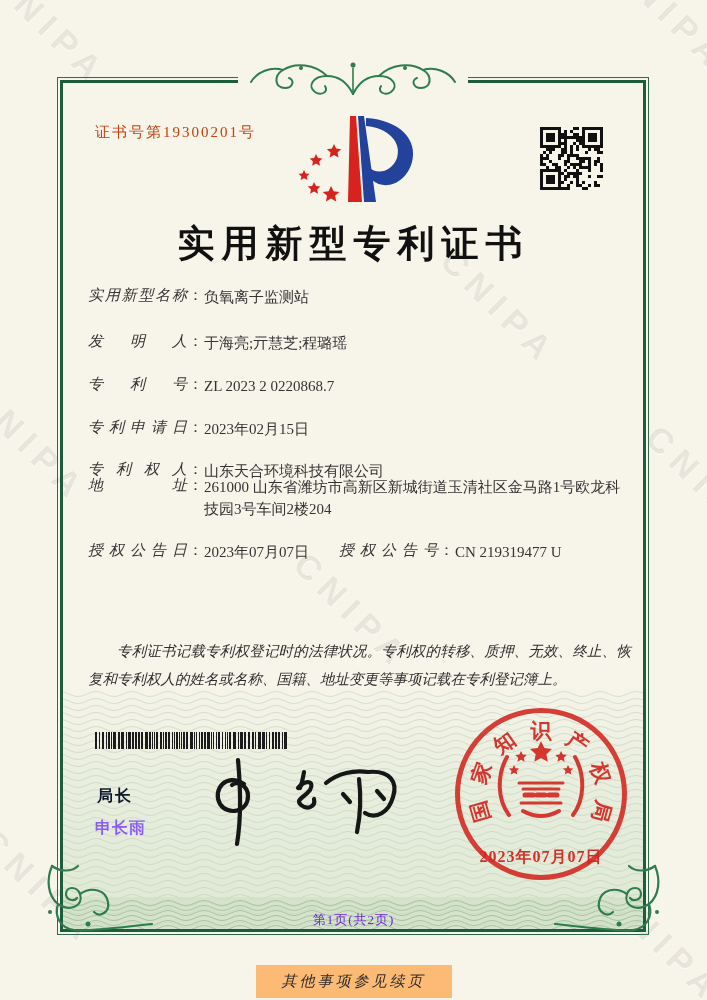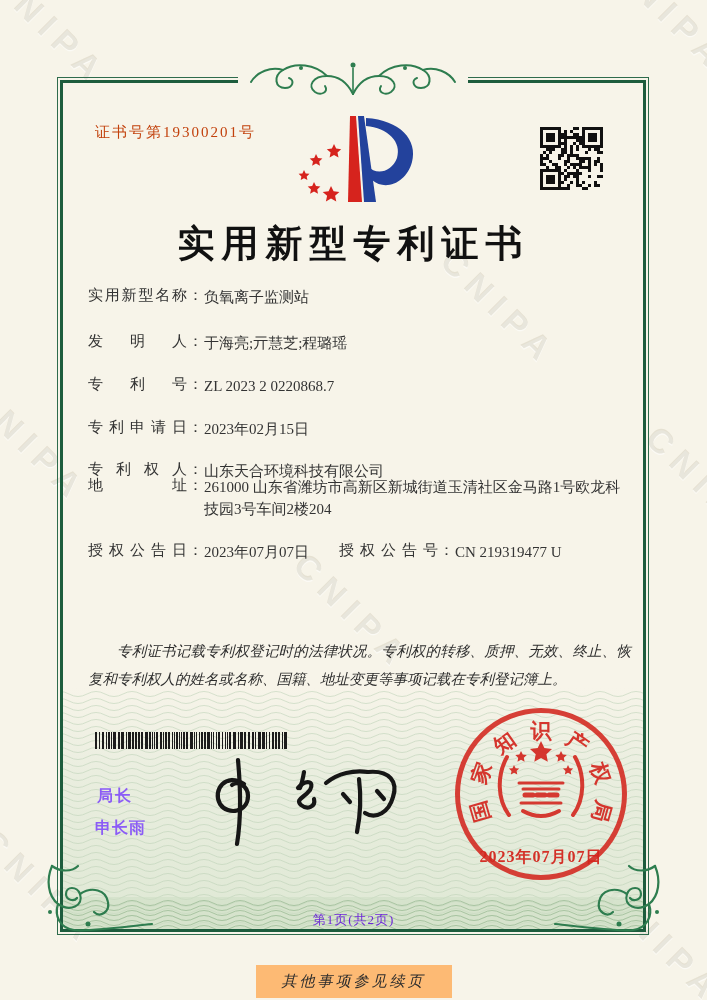--- a/index.html
+++ b/index.html
@@ -37,21 +37,21 @@
   
   #cert-no { position:absolute; left:95px; top:123px; font-size:15px; letter-spacing:2px; color:#c2410c; z-index:2; }
   #logo { position:absolute; left:284px; top:110px; width:140px; height:98px; z-index:2; }
   #qr { position:absolute; left:540px; top:127px; width:64px; height:64px; z-index:2; }
   #title {
     position:absolute; left:0; top:219px; width:707px; text-align:center;
     font-size:37px; font-weight:bold; letter-spacing:7px; color:#111; z-index:2;
   }
   
   .frow { position:absolute; left:88px; width:560px; font-size:15px; z-index:2; color:#333; }
-  .flabel { display:inline-block; width:100px; text-align:justify; text-align-last:justify; vertical-align:top; letter-spacing:1px; }
+  .flabel { display:inline-block; width:100px; text-align:justify; text-align-last:justify; vertical-align:top; letter-spacing:1px;font-style:italic; }
   .fcolon { display:inline-block; width:16px; vertical-align:top; }
   .fvalue { display:inline-block; max-width:430px; vertical-align:top; line-height:22px; }
   #row-name{top:286px;} #row-inventor{top:332px;} #row-patno{top:375px;}
   #row-filing{top:418px;} #row-patentee{top:460px;} #row-address{top:476px;}
   #row-grant{top:541px;}
   .fpair2 { display:inline-block; margin-left:30px; }
   
   .bodyp {
     position:absolute; left:88px; width:543px; z-index:2;
     font-size:14.5px; line-height:28px; text-indent:2em;
@@ -60,21 +60,21 @@
   #bp1 { top:570px; } #bp2 { top:637px; }
   
   #barcode { position:absolute; left:95px; top:732px; width:196px; height:17px; z-index:2; }
   #seal {
     position:absolute; left:455px; top:708px; width:172px; height:172px; z-index:3;
     border:5px solid rgba(211,38,30,0.88); border-radius:50%;
   }
   #seal-arc span { position:absolute; left:50%; top:50%; font-size:21px; font-weight:bold; color:rgba(211,38,30,0.92); font-family:"Liberation Serif", serif; }
   #emblem { position:absolute; left:50%; top:14px; transform:translateX(-50%); }
   #seal-date { position:absolute; left:-14px; top:134px; width:190px; text-align:center; font-size:16px; font-weight:bold; color:rgba(211,38,30,0.95); letter-spacing:1px; white-space:nowrap; }
-  #sig-title { position:absolute; left:97px; top:786px; font-size:16px; font-weight:bold; font-family:"Liberation Sans", sans-serif; color:#8b5cf6; z-index:2; letter-spacing:2px; }
+  #sig-title { position:absolute; left:97px; top:786px; font-size:16px; font-weight:bold; font-family:"Liberation Sans", sans-serif; color:#0f172a; z-index:2; letter-spacing:2px; }
   #sig-name  { position:absolute; left:95px; top:818px; font-size:16px; font-weight:bold; font-family:"Liberation Sans", sans-serif; color:#8b5cf6; z-index:2; letter-spacing:1px; }
   #autograph { position:absolute; left:192px; top:752px; width:212px; height:96px; z-index:2; }
   
   #page-info { position:absolute; left:0; top:911px; width:707px; text-align:center; font-size:13px; color:#6d28d9; z-index:2; letter-spacing:1px; }
   #cont-note {
     position:absolute; left:50%; top:965px; transform:translateX(-50%);
     background:#fdba74; padding:7px 26px; font-size:15px; font-style:italic;
     letter-spacing:3px; color:#2d2d2d; z-index:2; white-space:nowrap;
   }
 </style>

